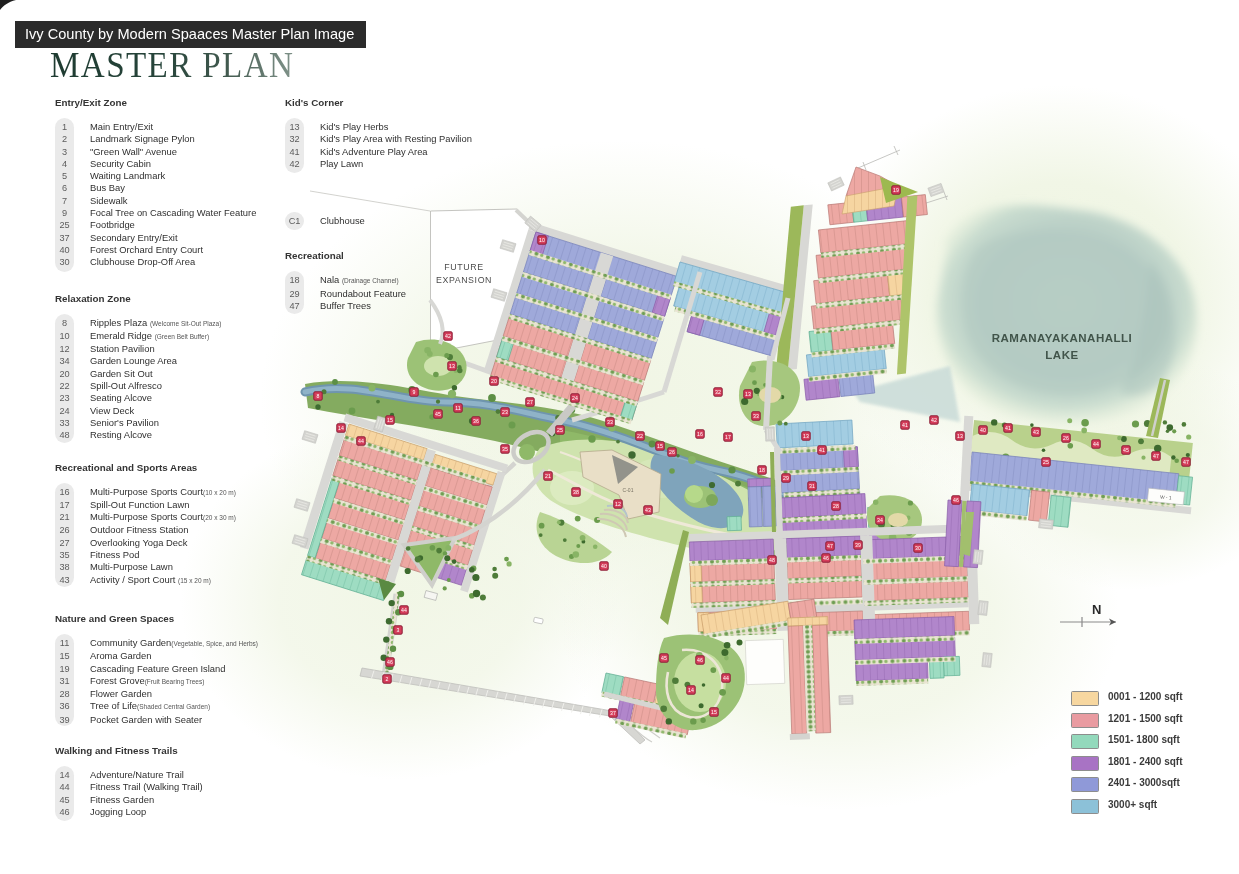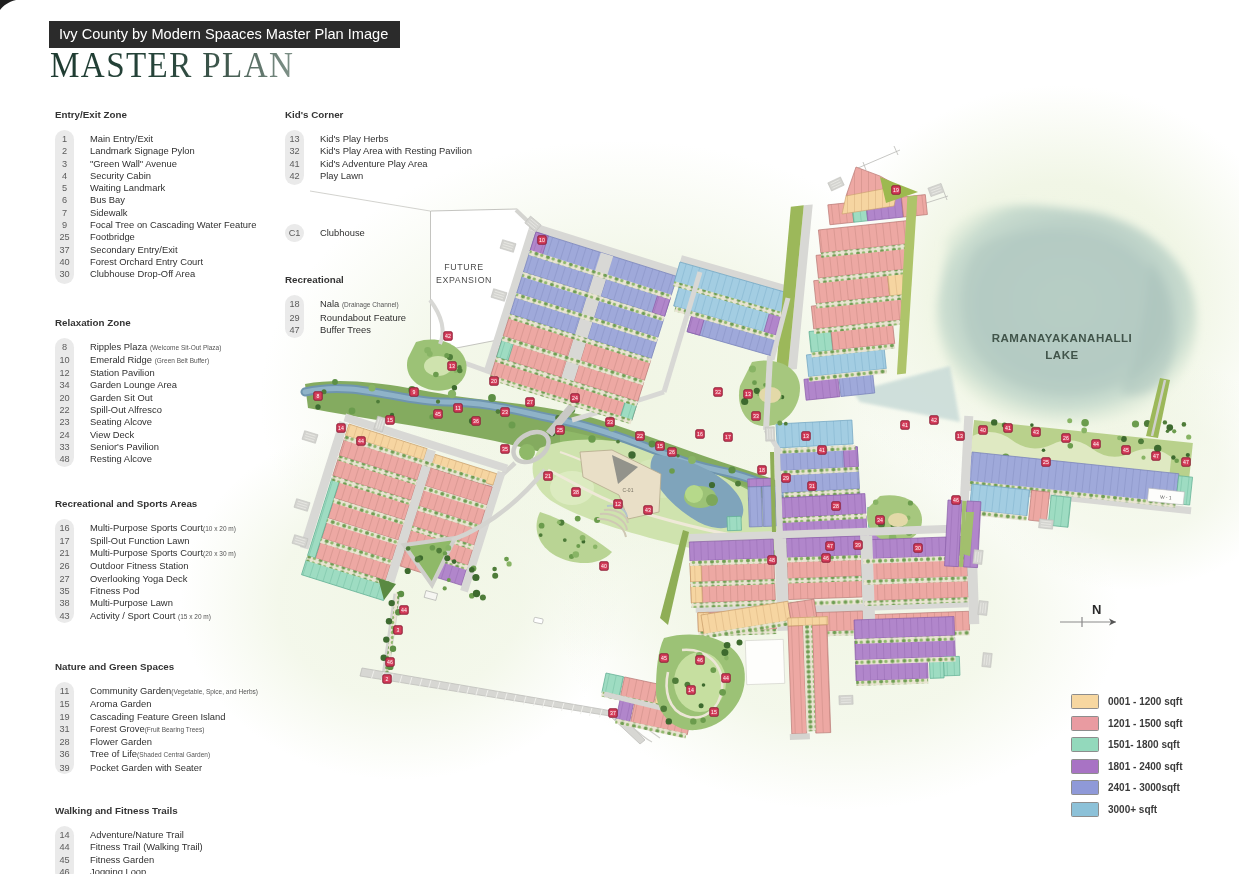--- a/index.html
+++ b/index.html
@@ -1,31 +1,31 @@
 <!DOCTYPE html>
 <html><head><meta charset="utf-8">
 <style>
 html,body{margin:0;padding:0;background:#fff;}
 .page{position:relative;width:1239px;height:874px;overflow:hidden;background:#fff;font-family:"Liberation Sans",sans-serif;}
 .toplabel{position:absolute;left:15px;top:21px;width:351px;height:27px;background:#2b2b2b;color:#fff;
- font-size:14.6px;line-height:27px;padding-left:10px;box-sizing:border-box;white-space:nowrap;margin-left:34px;}
+ font-size:14.6px;line-height:27px;padding-left:10px;box-sizing:border-box;white-space:nowrap;}
 .title{position:absolute;left:50px;top:44px;font-family:"Liberation Serif",serif;font-size:36px;font-weight:500;
  letter-spacing:1.5px;transform:scaleX(0.92);transform-origin:left top;background:linear-gradient(90deg,#1e3b31,#26443a 45%,#41594e 72%,#7b8e85 97%);
  -webkit-background-clip:text;background-clip:text;color:transparent;}
 .corner{position:absolute;left:0;top:0;width:16px;height:10px;}
 .lg{position:absolute;font-size:9.5px;color:#3a3a3a;}
-.lg h4{margin:12px 0 13px 0;font-size:9.8px;font-weight:bold;color:#343434;}
+.lg h4{margin:0 0 13px 0;font-size:9.8px;font-weight:bold;color:#343434;}
 .lg .grp{position:relative;margin-bottom:0;}
 .lg .pill{position:absolute;left:0;top:-3px;width:19px;background:#eaeaea;border-radius:9.5px;z-index:0;}
 .row{position:relative;display:flex;line-height:12.3px;z-index:1;}
 .row .n{width:19px;text-align:center;color:#5c5c5c;flex:0 0 19px;font-size:9.2px;}
 .row .t{padding-left:16px;color:#303030;white-space:nowrap;font-size:9.4px;}
 .row .t small{font-size:6.5px;color:#555;}
 .leg{position:absolute;left:1071px;top:691px;font-size:10px;color:#3b3b3b;font-weight:bold;}
-.leg .li{display:flex;align-items:center;height:21.5px;}
+.leg .li{display:flex;height:21.5px;}
 .leg .sw{width:26px;height:13px;border:0.7px solid #8d8d8d;border-radius:1.5px;margin-right:9px;flex:0 0 26px;}
 .north{position:absolute;left:1058px;top:603px;width:70px;height:28px;}
 </style></head>
 <body>
 <div class="page">
 
 <svg width="1239" height="874" viewBox="0 0 1239 874" style="position:absolute;left:0;top:0">
 <defs>
 <pattern id="p_peach" width="7" height="30" patternUnits="userSpaceOnUse">
           <rect width="7" height="30" fill="#f6d5a1"></rect>

